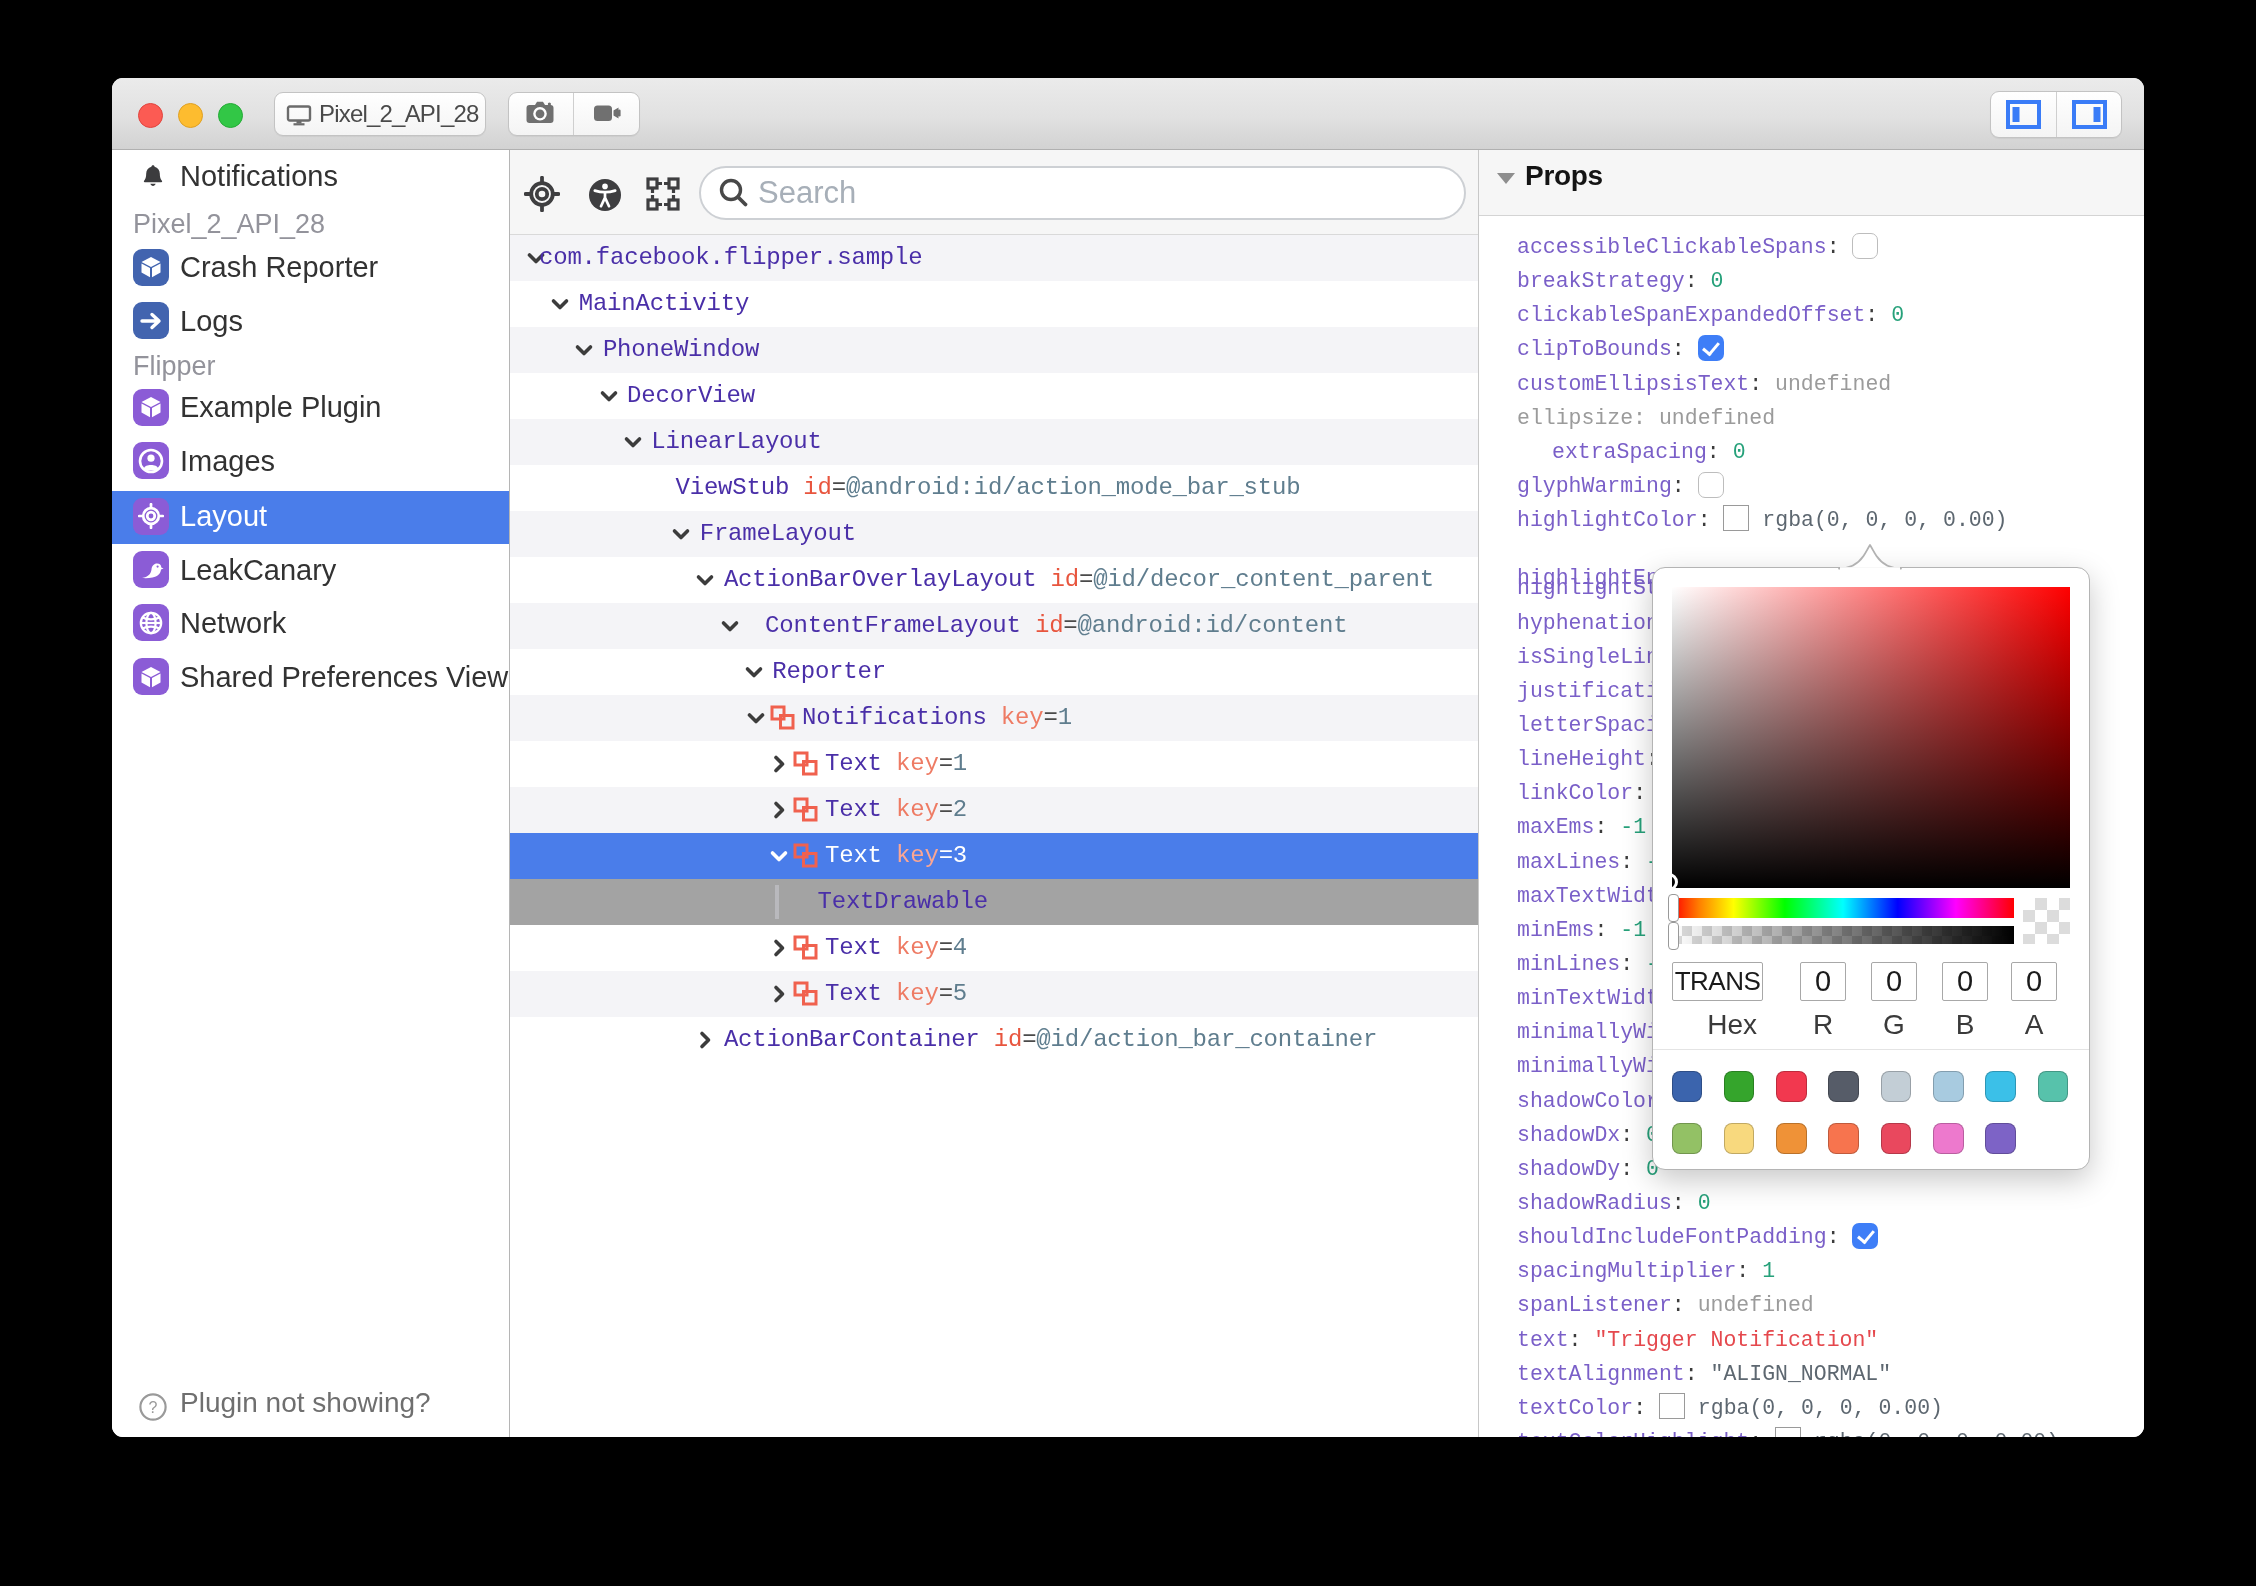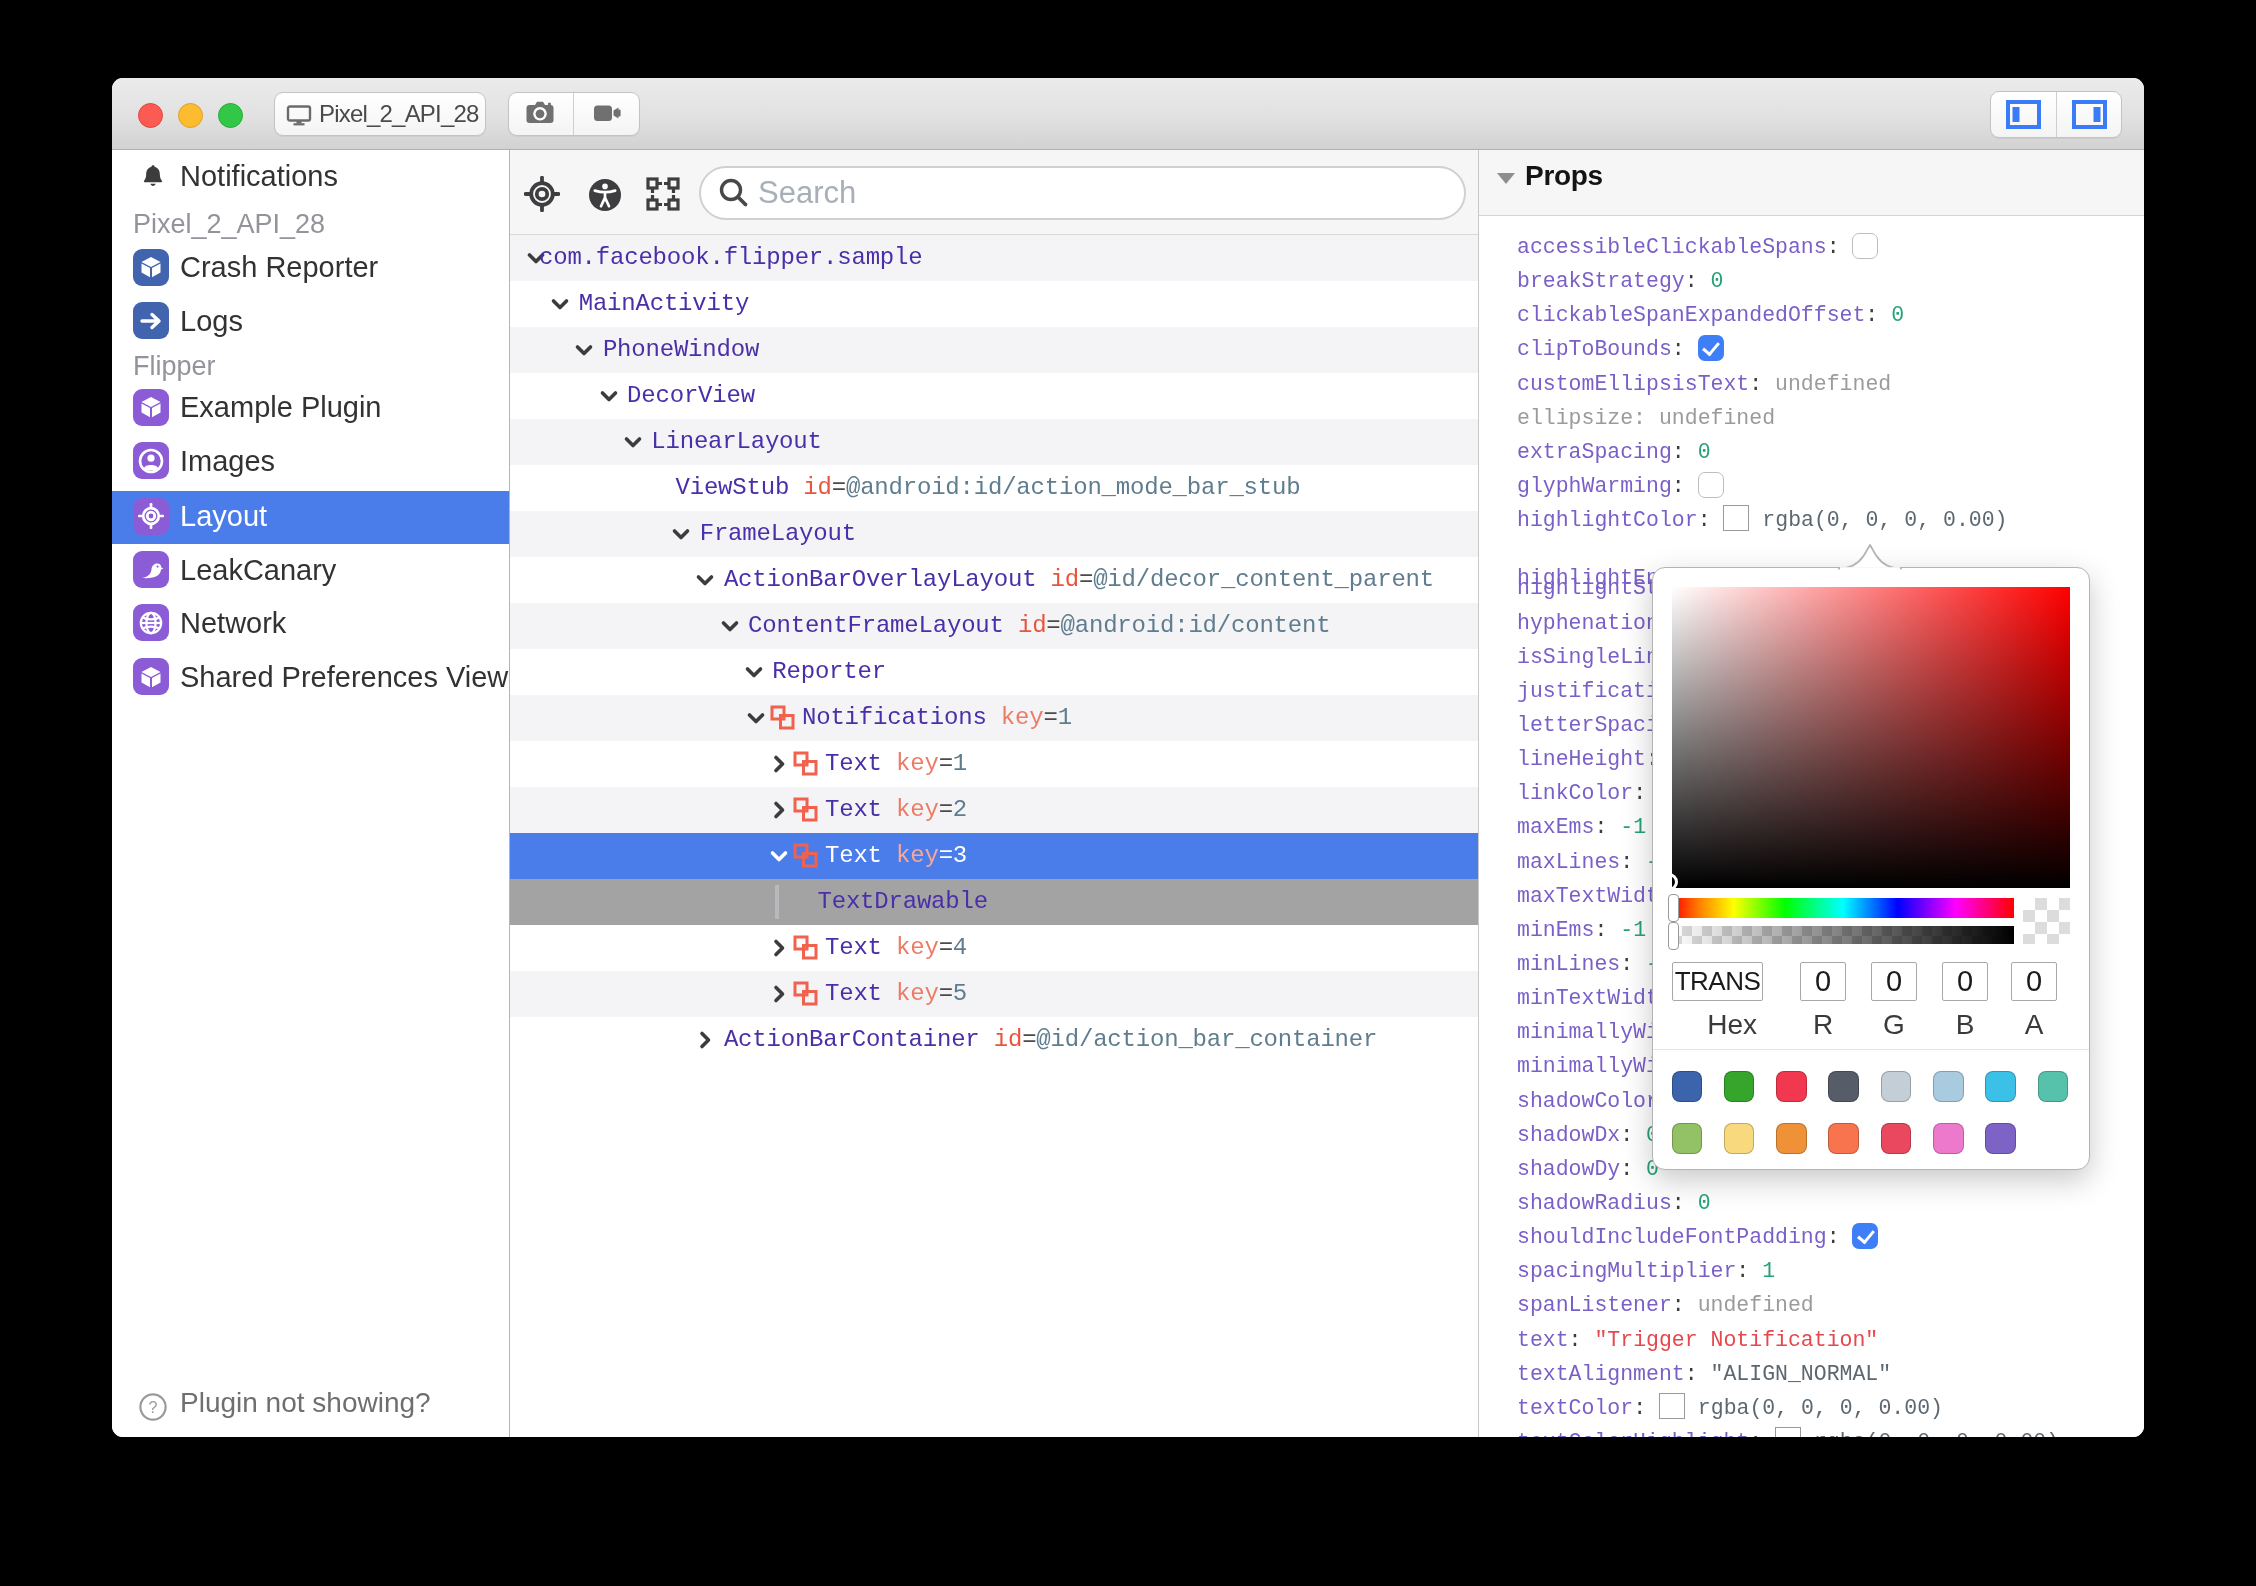--- a/index.html
+++ b/index.html
@@ -262,21 +262,21 @@
 <div class="trow" style="top:407px;background:#fff;">
         <svg class="ch" style="left:184.39999999999998px;" width="22" height="22" viewBox="0 0 22 22">
           <path d="M4.5 8 L11 14.5 L17.5 8" fill="none" stroke="#3c3c3c" stroke-width="3.6" stroke-linecap="round" stroke-linejoin="round"></path>
         </svg>
         <span class="tx" style="left:213.89999999999998px;"><span style="color:#4a2fa8;">ActionBarOverlayLayout </span><span style="color:#e8553e;">id</span><span style="color:#4a4a4a;">=</span><span style="color:#5f7d8e;">@id/decor_content_parent</span></span>
       </div>
 <div class="trow" style="top:453px;background:#f4f4f7;">
         <svg class="ch" style="left:208.60000000000002px;" width="22" height="22" viewBox="0 0 22 22">
           <path d="M4.5 8 L11 14.5 L17.5 8" fill="none" stroke="#3c3c3c" stroke-width="3.6" stroke-linecap="round" stroke-linejoin="round"></path>
         </svg>
-        <span class="tx" style="left:238.10000000000002px;"><span style="color:#4a2fa8;">ContentFrameLayout </span><span style="color:#e8553e;">id</span><span style="color:#4a4a4a;">=</span><span style="color:#5f7d8e;">@android:id/content</span></span>
+        <span class="tx" style="left:238.10000000000002px;"><span style="color:#4a2fa8;margin-left:17px;">ContentFrameLayout </span><span style="color:#e8553e;">id</span><span style="color:#4a4a4a;">=</span><span style="color:#5f7d8e;">@android:id/content</span></span>
       </div>
 <div class="trow" style="top:499px;background:#fff;">
         <svg class="ch" style="left:232.79999999999995px;" width="22" height="22" viewBox="0 0 22 22">
           <path d="M4.5 8 L11 14.5 L17.5 8" fill="none" stroke="#3c3c3c" stroke-width="3.6" stroke-linecap="round" stroke-linejoin="round"></path>
         </svg>
         <span class="tx" style="left:262.29999999999995px;"><span style="color:#4a2fa8;">Reporter</span></span>
       </div>
 <div class="trow" style="top:545px;background:#f4f4f7;">
         <svg class="ch" style="left:235.0px;" width="22" height="22" viewBox="0 0 22 22">
           <path d="M4.5 8 L11 14.5 L17.5 8" fill="none" stroke="#3c3c3c" stroke-width="3.6" stroke-linecap="round" stroke-linejoin="round"></path>
@@ -354,21 +354,21 @@
           <path d="M2 2 L20 2 L11 13 Z" fill="#8e8e8e"></path>
         </svg>
 <div class="abs" style="left:46px;top:0;line-height:52px;font-size:28px;letter-spacing:-0.3px;font-weight:bold;color:#141414;">Props</div>
 </div>
 <div class="prow" style="top:80.0px;"><span class="pk">accessibleClickableSpans</span><span class="pc">:</span> <span class="cb off"></span></div>
 <div class="prow" style="top:114.1px;"><span class="pk">breakStrategy</span><span class="pc">:</span> <span style="color:#26a17a;">0</span></div>
 <div class="prow" style="top:148.3px;"><span class="pk">clickableSpanExpandedOffset</span><span class="pc">:</span> <span style="color:#26a17a;">0</span></div>
 <div class="prow" style="top:182.4px;"><span class="pk">clipToBounds</span><span class="pc">:</span> <span class="cb on"></span></div>
 <div class="prow" style="top:216.6px;"><span class="pk">customEllipsisText</span><span class="pc">:</span> <span style="color:#9b9b9b;">undefined</span></div>
 <div class="prow" style="top:250.7px;"><span style="color:#9b9b9b;">ellipsize: undefined</span></div>
-<div class="prow" style="top:284.8px;"><span class="pk">extraSpacing</span><span class="pc">:</span> <span style="color:#26a17a;">0</span></div>
+<div class="prow" style="top:284.8px;margin-left:35px;"><span class="pk">extraSpacing</span><span class="pc">:</span> <span style="color:#26a17a;">0</span></div>
 <div class="prow" style="top:319.0px;"><span class="pk">glyphWarming</span><span class="pc">:</span> <span class="cb off"></span></div>
 <div class="prow" style="top:353.1px;"><span class="pk">highlightColor</span><span class="pc">:</span> <span class="sw"></span><span style="color:#5d6770;"> rgba(0, 0, 0, 0.00)</span></div>
 <div class="prow" style="top:387.3px;margin-top:24px;"><span class="pk">highlightEndOffset</span><span class="pc">:</span> <span style="color:#26a17a;">-1</span></div>
 <div class="prow" style="top:421.4px;"><span class="pk">highlightStartOffset</span><span class="pc">:</span> <span style="color:#26a17a;">-1</span></div>
 <div class="prow" style="top:455.5px;"><span class="pk">hyphenationFrequency</span><span class="pc">:</span> <span style="color:#26a17a;">0</span></div>
 <div class="prow" style="top:489.7px;"><span class="pk">isSingleLine</span><span class="pc">:</span> <span class="cb off"></span></div>
 <div class="prow" style="top:523.8px;"><span class="pk">justificationMode</span><span class="pc">:</span> <span style="color:#26a17a;">0</span></div>
 <div class="prow" style="top:558.0px;"><span class="pk">letterSpacing</span><span class="pc">:</span> <span style="color:#26a17a;">0</span></div>
 <div class="prow" style="top:592.1px;"><span class="pk">lineHeight</span><span class="pc">:</span> <span style="color:#9b9b9b;">undefined</span></div>
 <div class="prow" style="top:626.2px;"><span class="pk">linkColor</span><span class="pc">:</span> <span class="sw"></span><span style="color:#5d6770;"> rgba(0, 0, 0, 0.00)</span></div>

